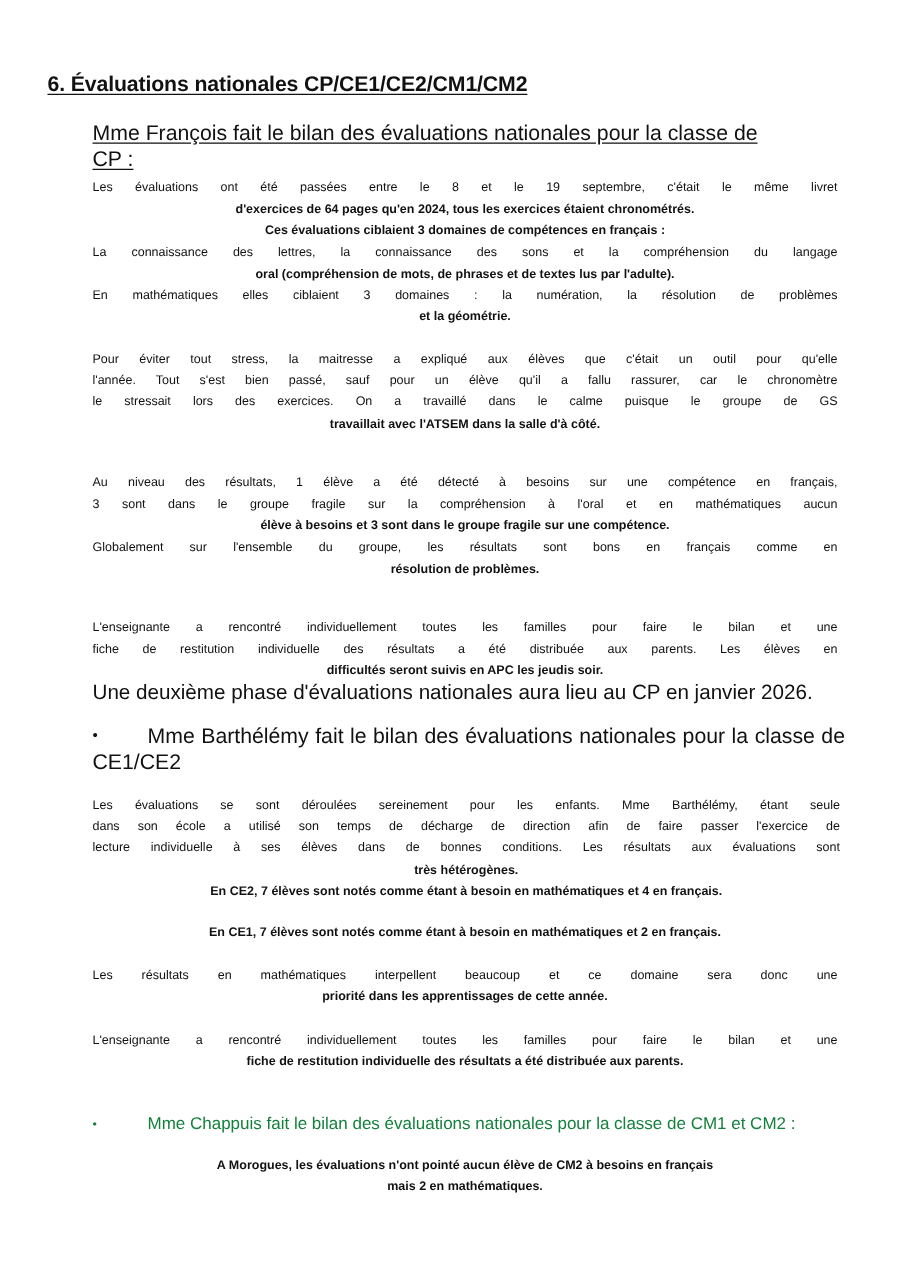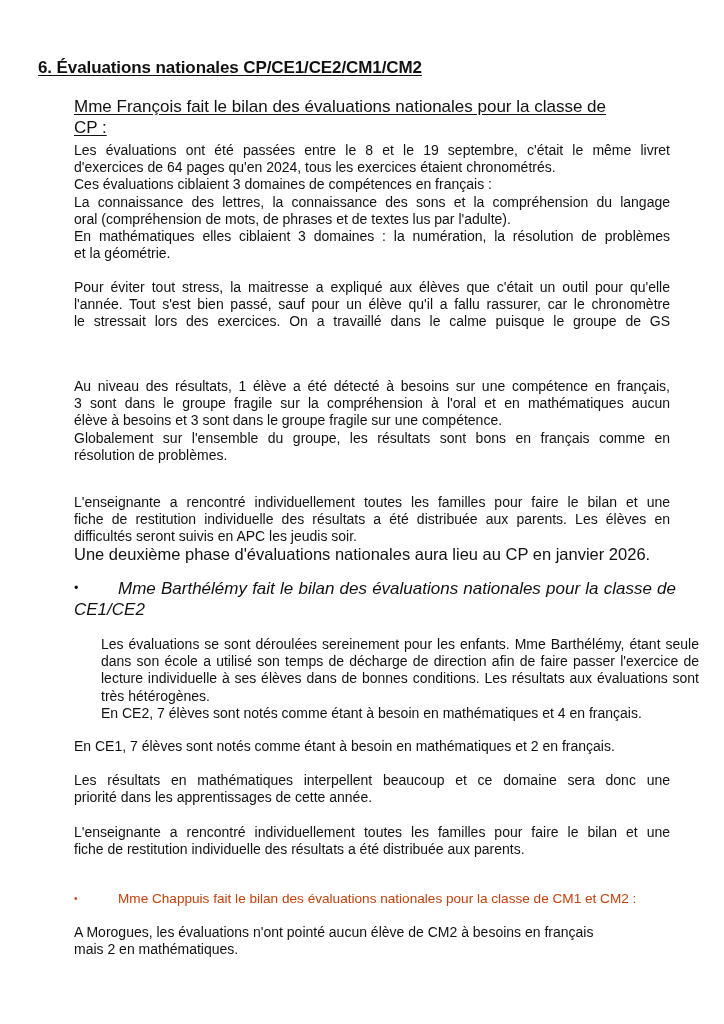--- a/index.html
+++ b/index.html
@@ -40,28 +40,29 @@
       font-size: 17px;
       line-height: 21px;
       text-decoration: underline;
       text-underline-offset: 2px;
       margin: 0;
     }
     .para {
       position: absolute;
       left: 72px;
       width: 596px;
-      font-size: 14px;
+      font-size: 10px;
       line-height: 17.2px;
       margin: 0;
       text-align: justify;
     }
     .para .line {
       display: block;
-      text-align: left;
+      text-align: center;
+      font-weight: bold;
     }
     .para .jline {
       display: block;
       text-align: justify;
       text-align-last: justify;
     }
     .big-line {
       position: absolute;
       left: 72px;
       top: 544px;
@@ -90,21 +91,21 @@
       text-align-last: justify;
     }
     .bullet-small {
       position: absolute;
       left: 72px;
       top: 890px;
       font-size: 13.6px;
       line-height: 17px;
       margin: 0;
       white-space: nowrap;
-      color: #c2410c;
+      color: #15803d;
     }
     .bullet-small .bullet {
       display: inline-block;
       width: 44px;
       font-size: 10px;
       vertical-align: 1px;
     }
   </style>
 </head>
 <body>
@@ -125,44 +126,45 @@
     <span class="jline">La connaissance des lettres, la connaissance des sons et la compréhension du langage</span>
     <span class="line">oral (compréhension de mots, de phrases et de textes lus par l'adulte).</span>
     <span class="jline">En mathématiques elles ciblaient 3 domaines : la numération, la résolution de problèmes</span>
     <span class="line">et la géométrie.</span>
   </div>
 
   <div class="para" style="top:279px;">
     <span class="jline">Pour éviter tout stress, la maitresse a expliqué aux élèves que c'était un outil pour qu'elle</span>
     <span class="jline">l'année. Tout s'est bien passé, sauf pour un élève qu'il a fallu rassurer, car le chronomètre</span>
     <span class="jline">le stressait lors des exercices. On a travaillé dans le calme puisque le groupe de GS</span>
+    <span class="line">travaillait avec l'ATSEM dans la salle d'à côté.</span>
   </div>
 
   <div class="para" style="top:378px;">
     <span class="jline">Au niveau des résultats, 1 élève a été détecté à besoins sur une compétence en français,</span>
     <span class="jline">3 sont dans le groupe fragile sur la compréhension à l'oral et en mathématiques aucun</span>
     <span class="line">élève à besoins et 3 sont dans le groupe fragile sur une compétence.</span>
     <span class="jline">Globalement sur l'ensemble du groupe, les résultats sont bons en français comme en</span>
     <span class="line">résolution de problèmes.</span>
   </div>
 
   <div class="para" style="top:494px;">
     <span class="jline">L'enseignante a rencontré individuellement toutes les familles pour faire le bilan et une</span>
     <span class="jline">fiche de restitution individuelle des résultats a été distribuée aux parents. Les élèves en</span>
     <span class="line">difficultés seront suivis en APC les jeudis soir.</span>
   </div>
 
   <p class="big-line">Une deuxième phase d'évaluations nationales aura lieu au CP en janvier 2026.</p>
 
-  <div class="bullet-head" style="top:578px;font-style:italic;">
+  <div class="bullet-head" style="top:578px;">
     <span class="first"><span class="bullet">•</span><span>Mme Barthélémy fait le bilan des évaluations nationales pour la classe de</span></span>
     <span style="display:block">CE1/CE2</span>
   </div>
 
-  <div class="para" style="top:636px; width:598px;margin-left:27px;">
+  <div class="para" style="top:636px; width:598px;">
     <span class="jline">Les évaluations se sont déroulées sereinement pour les enfants. Mme Barthélémy, étant seule</span>
     <span class="jline">dans son école a utilisé son temps de décharge de direction afin de faire passer l'exercice de</span>
     <span class="jline">lecture individuelle à ses élèves dans de bonnes conditions. Les résultats aux évaluations sont</span>
     <span class="line">très hétérogènes.</span>
     <span class="line">En CE2, 7 élèves sont notés comme étant à besoin en mathématiques et 4 en français.</span>
   </div>
 
   <div class="para" style="top:738px;">
     <span class="line">En CE1, 7 élèves sont notés comme étant à besoin en mathématiques et 2 en français.</span>
   </div>

